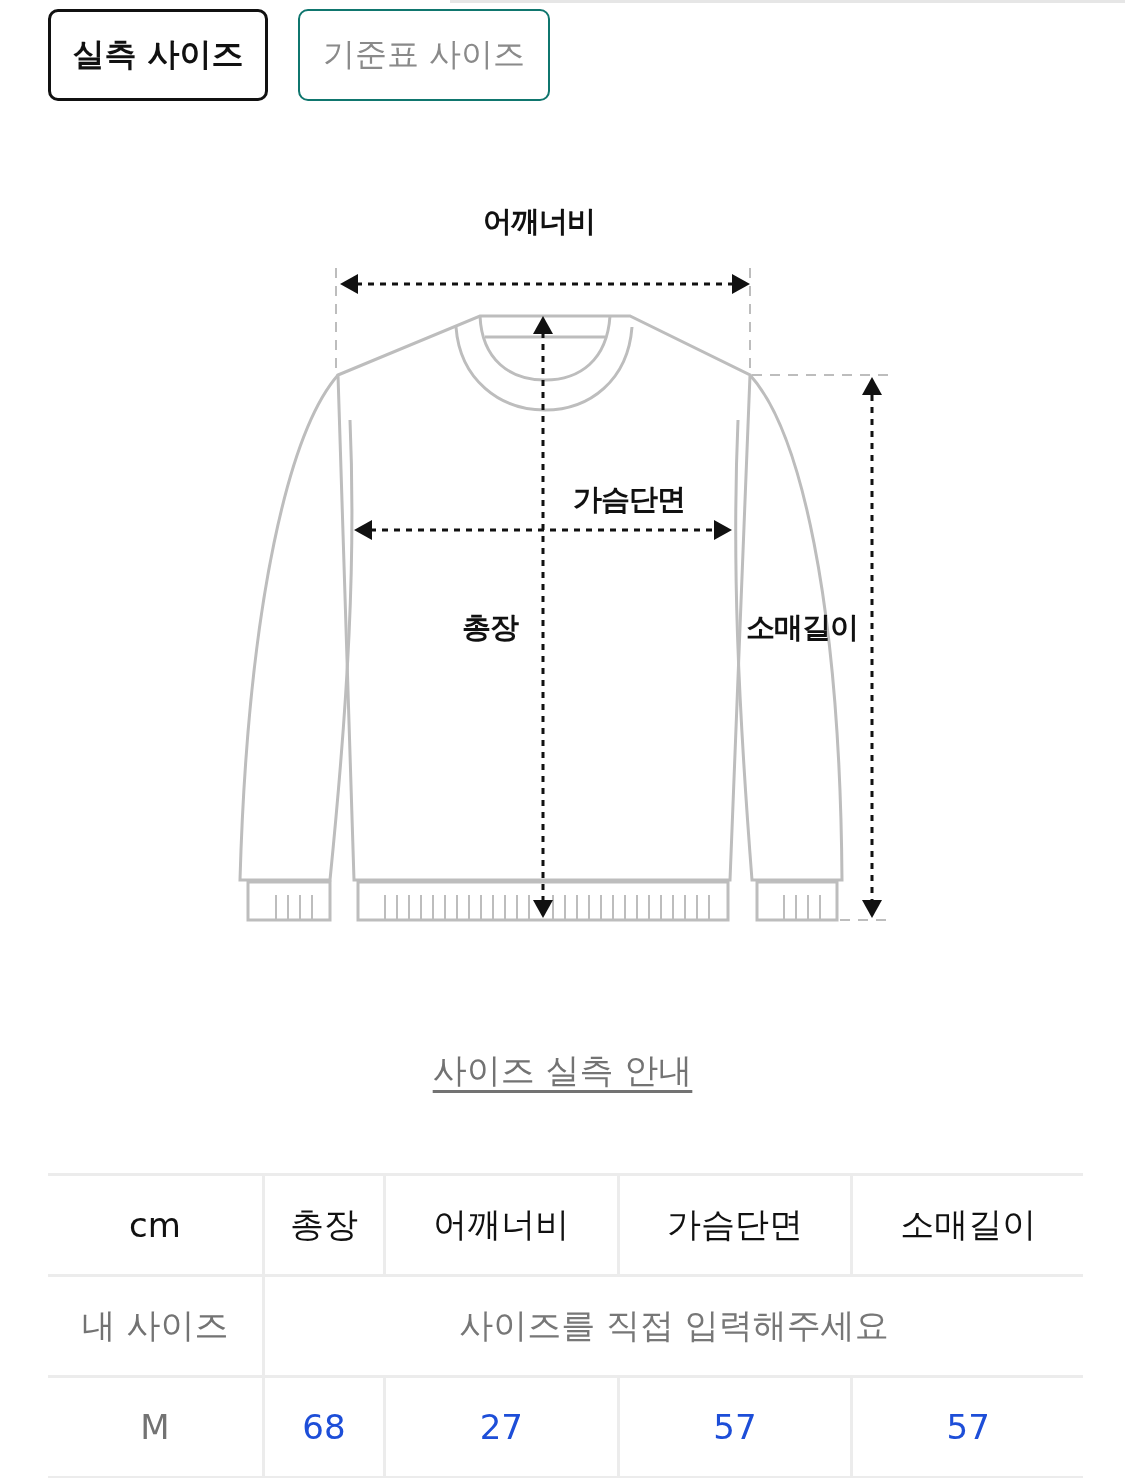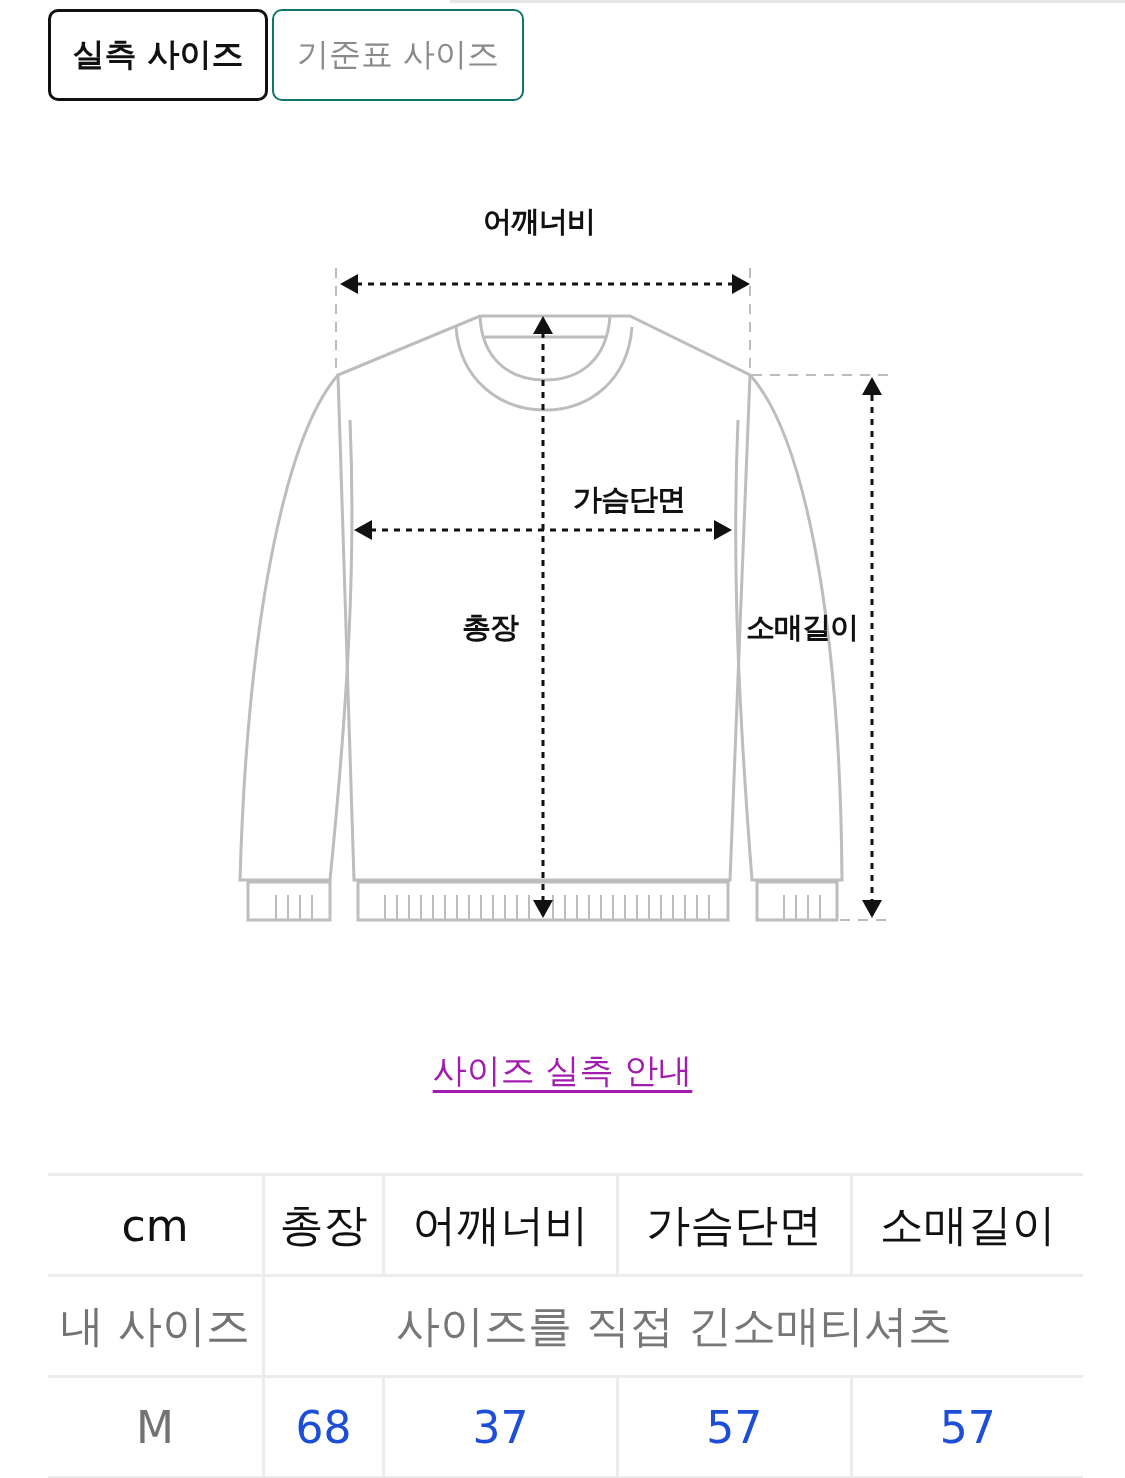--- a/index.html
+++ b/index.html
@@ -1,29 +1,29 @@
 <!DOCTYPE html>
 <html><head>
 <meta charset="utf-8">
 <style>
   html, body { margin:0; padding:0; background:#fff; }
   body { width:1125px; height:1478px; position:relative; overflow:hidden;
          font-family:"DejaVu Sans","Liberation Sans",sans-serif; color:#111; }
   .topline { position:absolute; top:0; left:450px; right:0; height:3px; background:#e6e6e6; }
-  .tabs { position:absolute; top:9px; left:48px; display:flex; gap:4px; }
+  .tabs { position:absolute; top:9px; left:48px; display:flex; gap:30px; }
   .tab { height:92px; box-sizing:border-box; border-radius:10px; display:flex;
          align-items:center; justify-content:center; font-size:32px; cursor:pointer; }
   .tab.active { width:220px; border:3px solid #111; color:#111; font-weight:bold; }
   .tab.inactive { width:252px; border:2px solid #0f766e; color:#8a8a8a; }
   .diagram { position:absolute; left:0; top:150px; width:1125px; height:800px; }
   .dlabel { position:absolute; font-weight:bold; font-size:29px; color:#111; white-space:nowrap; letter-spacing:-1px; }
   .links { position:absolute; top:1048px; left:0; width:1125px; display:flex; justify-content:center; gap:26px; }
-  .links a { font-size:34px; color:#a21caf; text-decoration:underline; text-underline-offset:8px; text-decoration-thickness:3px; cursor:pointer; }
+  .links a { font-size:34px; color:#737373; text-decoration:underline; text-underline-offset:8px; text-decoration-thickness:3px; cursor:pointer; }
   table.size { position:absolute; top:1173px; left:48px; width:1035px; border-collapse:collapse; }
-  table.size td { border:3px solid #ececec; text-align:center; height:96px; font-size:44px; }
+  table.size td { border:3px solid #ececec; text-align:center; height:96px; font-size:34px; }
   table.size tr td:first-child { border-left:none; width:212px; color:#737373; }
   table.size tr td:last-child { border-right:none; }
   table.size tr.head td { color:#111; }
   .hint { color:#777; }
   .val { color:#1d4ed8; }
 </style>
 </head>
 <body>
 
 <div class="topline"></div>
@@ -129,23 +129,23 @@
   <tbody>
       <tr class="head">
     <td>cm</td>
     <td>총장</td>
     <td>어깨너비</td>
     <td>가슴단면</td>
     <td>소매길이</td>
   </tr>
   <tr>
     <td>내 사이즈</td>
-    <td colspan="4" class="hint">사이즈를 직접 긴소매티셔츠</td>
+    <td colspan="4" class="hint">사이즈를 직접 입력해주세요</td>
   </tr>
   <tr>
     <td>M</td>
     <td class="val">68</td>
-    <td class="val">37</td>
+    <td class="val">27</td>
     <td class="val">57</td>
     <td class="val">57</td>
   </tr>
 </tbody>
   </table>
 
 </body></html>

